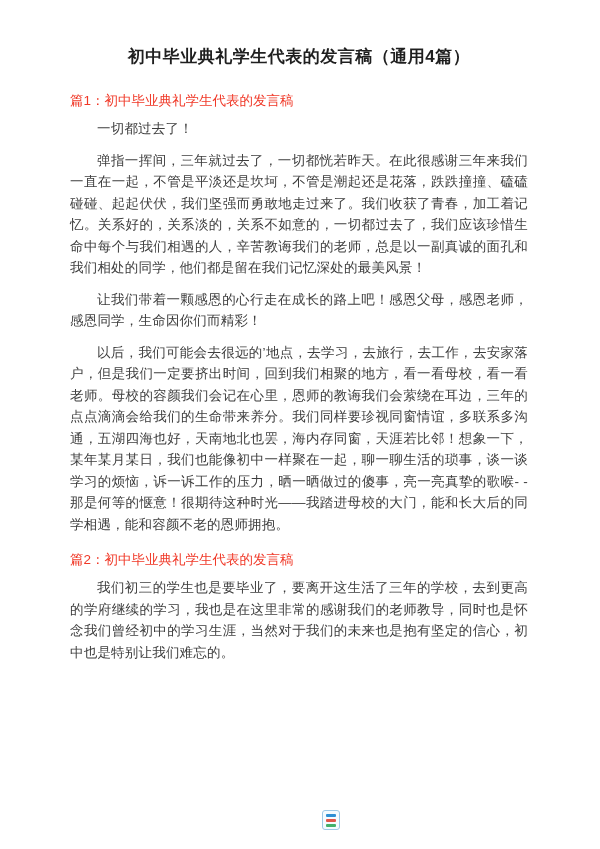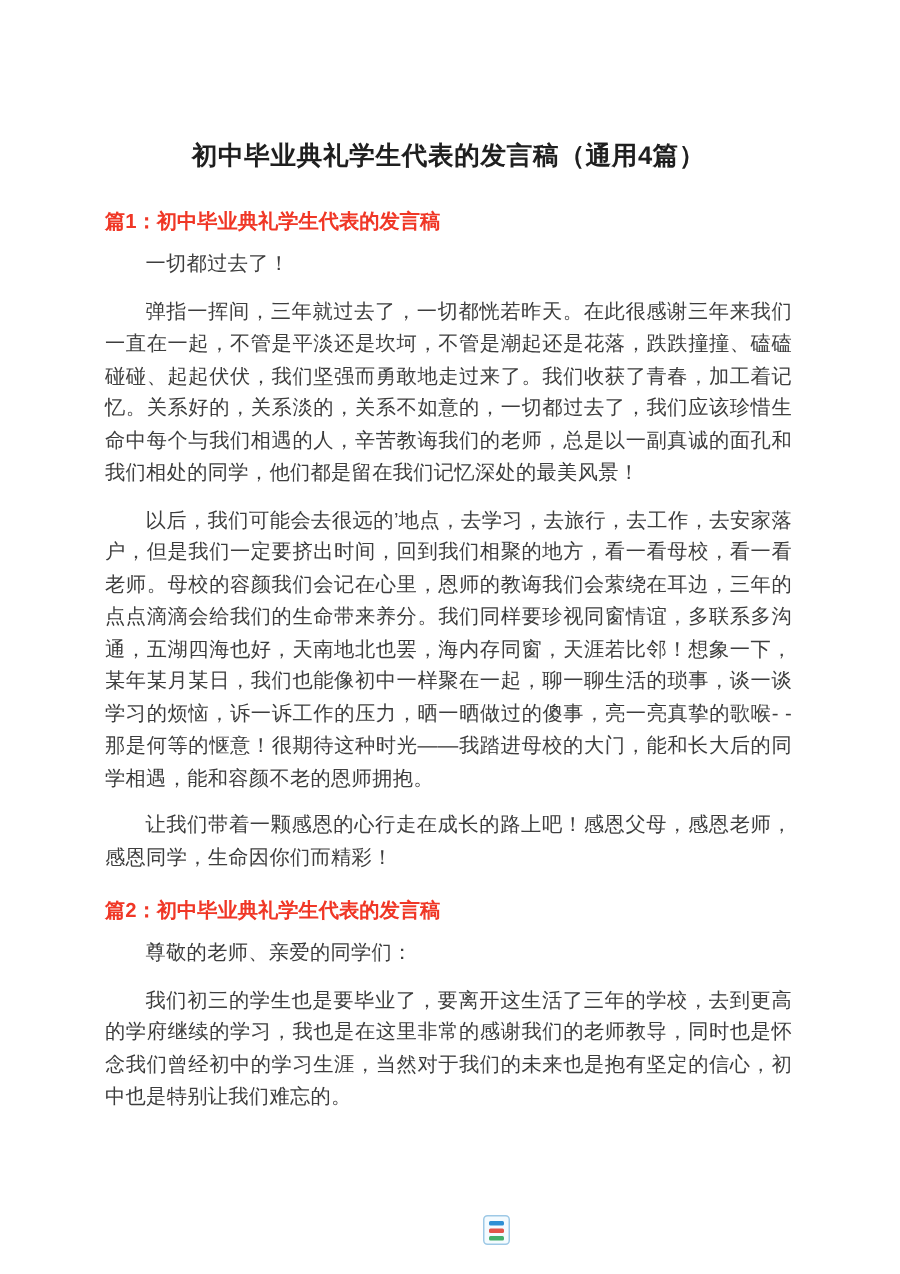--- a/index.html
+++ b/index.html
@@ -8,35 +8,35 @@
     background: #ffffff;
     font-family: "Liberation Sans", "DejaVu Sans", sans-serif;
   }
   .page {
     position: relative;
     width: 540px;
     height: 849px;
     margin: 0 auto;
     background: #ffffff;
     box-sizing: border-box;
-    padding: 92px 42px 0 40px;
+    padding: 45px 42px 0 40px;
     overflow: hidden;
   }
   .doc-title {
     margin: 0 0 24px 0;
     text-align: center;
     font-size: 17px;
     font-weight: bold;
     color: #1f1f1f;
     letter-spacing: 0.5px;
   }
   .section-heading {
     margin: 16px 0 8px 0;
     font-size: 13.5px;
-    font-weight: bold;
+    font-weight: normal;
     color: #f03726;
   }
   .para {
     margin: 0 0 10px 0;
     font-size: 13.5px;
     line-height: 21.5px;
     color: #3d3d3d;
     text-indent: 2em;
     text-align: justify;
     letter-spacing: 0.2px;
@@ -66,27 +66,26 @@
 <body>
 
 <div class="page">
 
   <h1 class="doc-title">初中毕业典礼学生代表的发言稿（通用4篇）</h1>
 
   <div class="section">
     <h2 class="section-heading">篇1：初中毕业典礼学生代表的发言稿</h2>
     <p class="para">一切都过去了！</p>
     <p class="para">弹指一挥间，三年就过去了，一切都恍若昨天。在此很感谢三年来我们一直在一起，不管是平淡还是坎坷，不管是潮起还是花落，跌跌撞撞、磕磕碰碰、起起伏伏，我们坚强而勇敢地走过来了。我们收获了青春，加工着记忆。关系好的，关系淡的，关系不如意的，一切都过去了，我们应该珍惜生命中每个与我们相遇的人，辛苦教诲我们的老师，总是以一副真诚的面孔和我们相处的同学，他们都是留在我们记忆深处的最美风景！</p>
+    <p class="para">让我们带着一颗感恩的心行走在成长的路上吧！感恩父母，感恩老师，感恩同学，生命因你们而精彩！</p>
     <p class="para">以后，我们可能会去很远的’地点，去学习，去旅行，去工作，去安家落户，但是我们一定要挤出时间，回到我们相聚的地方，看一看母校，看一看老师。母校的容颜我们会记在心里，恩师的教诲我们会萦绕在耳边，三年的点点滴滴会给我们的生命带来养分。我们同样要珍视同窗情谊，多联系多沟通，五湖四海也好，天南地北也罢，海内存同窗，天涯若比邻！想象一下，某年某月某日，我们也能像初中一样聚在一起，聊一聊生活的琐事，谈一谈学习的烦恼，诉一诉工作的压力，晒一晒做过的傻事，亮一亮真挚的歌喉- - 那是何等的惬意！很期待这种时光——我踏进母校的大门，能和长大后的同学相遇，能和容颜不老的恩师拥抱。</p>
-    <p class="para">让我们带着一颗感恩的心行走在成长的路上吧！感恩父母，感恩老师，感恩同学，生命因你们而精彩！</p>
   </div>
 
   <div class="section">
     <h2 class="section-heading">篇2：初中毕业典礼学生代表的发言稿</h2>
-    <p class="para">尊敬的老师、亲爱的同学们：</p>
     <p class="para">我们初三的学生也是要毕业了，要离开这生活了三年的学校，去到更高的学府继续的学习，我也是在这里非常的感谢我们的老师教导，同时也是怀念我们曾经初中的学习生涯，当然对于我们的未来也是抱有坚定的信心，初中也是特别让我们难忘的。</p>
 
   </div>
 
   <div class="watermark">
     <span class="bar1"></span>
     <span class="bar2"></span>
     <span class="bar3"></span>
   </div>
 

